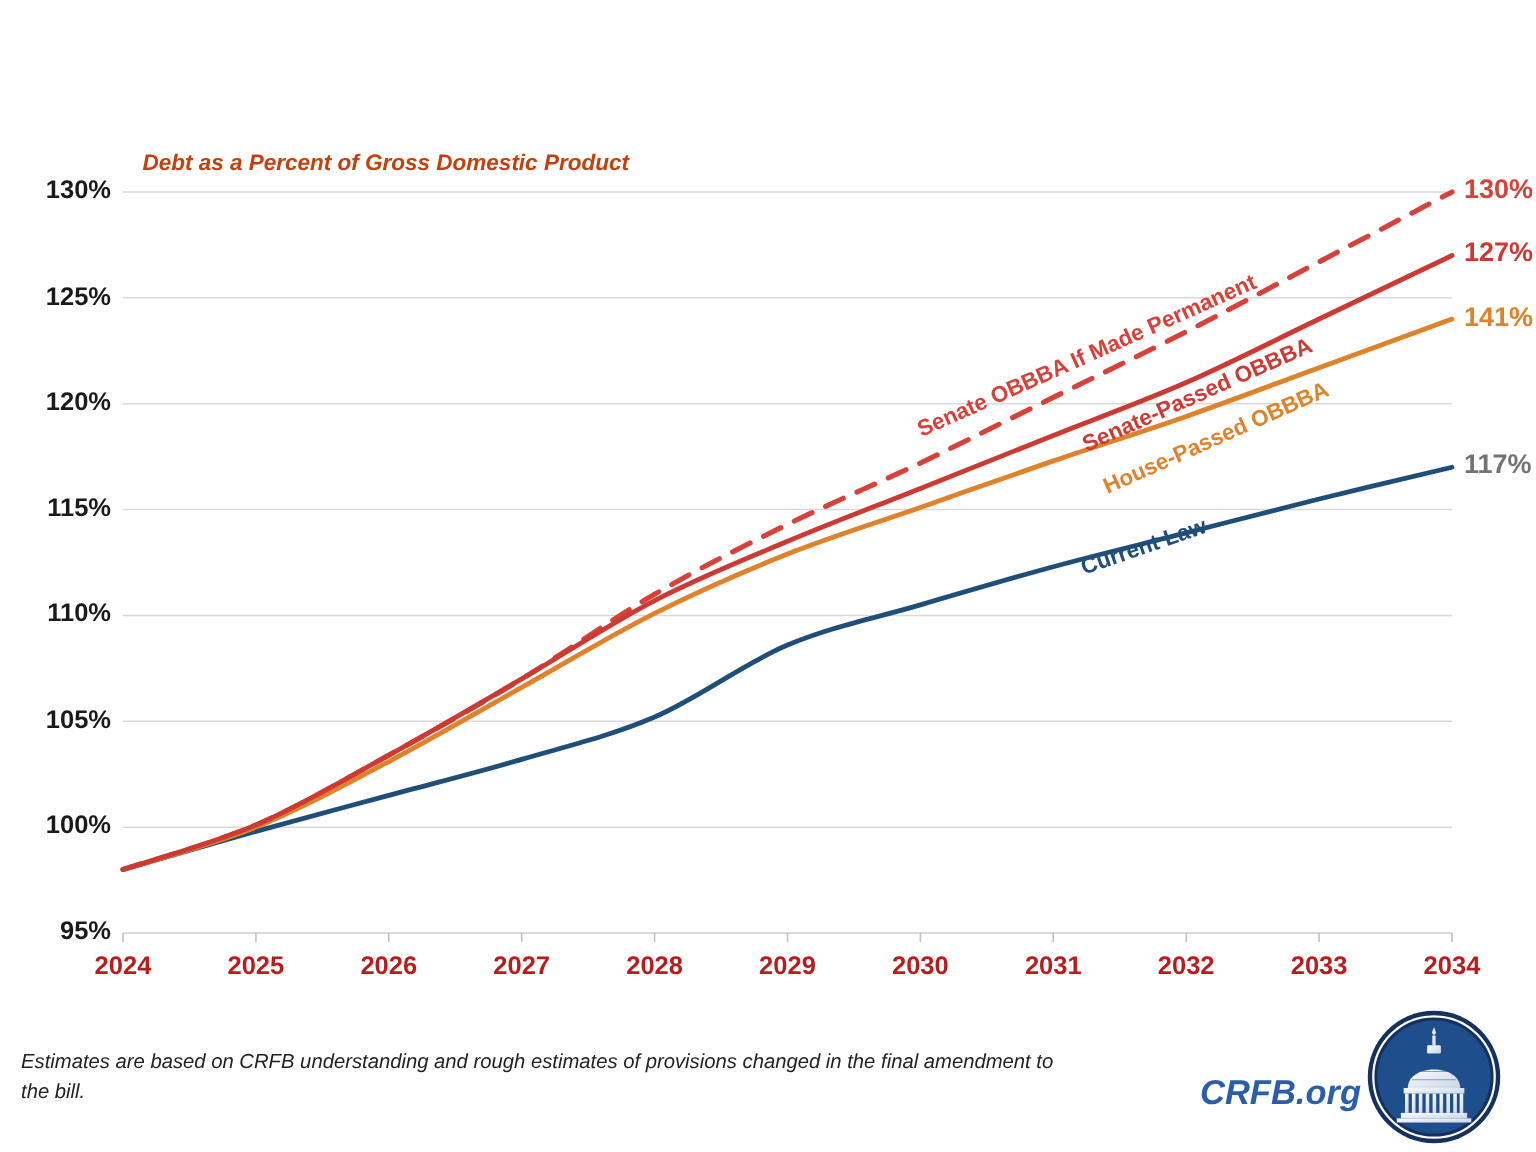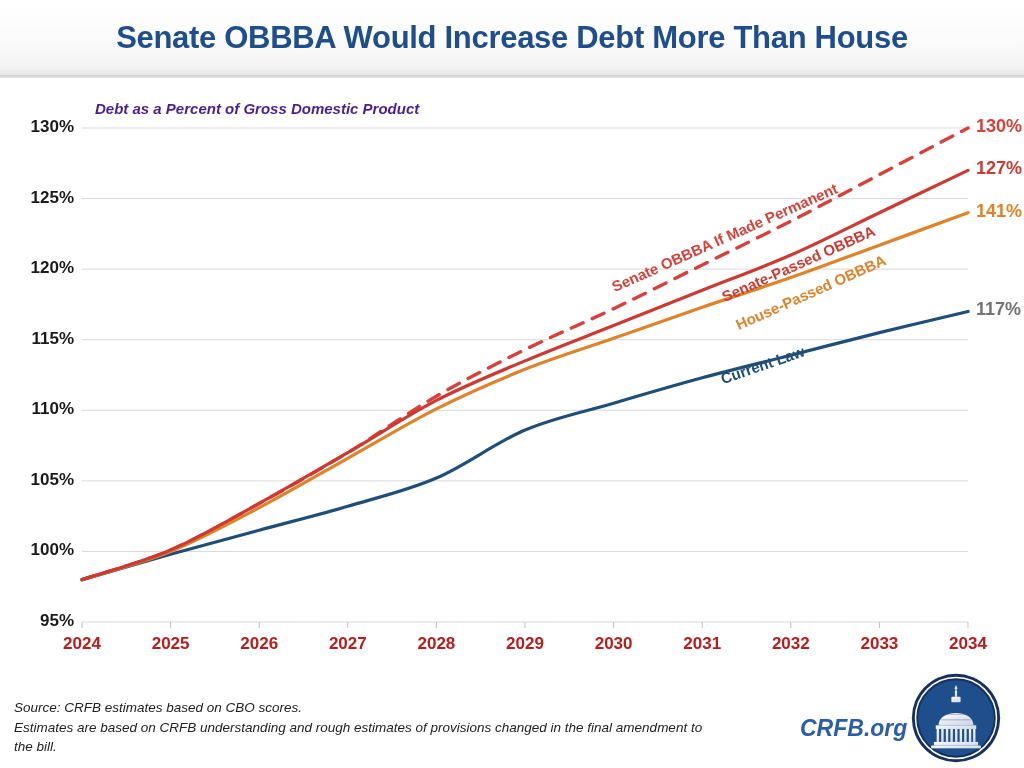--- a/index.html
+++ b/index.html
@@ -47,21 +47,21 @@
     font-family: "Liberation Sans", sans-serif;
   }
 
   
   .subtitle {
     position: absolute;
     left: 95px; top: 100px;
     font-size: 15px;
     font-style: italic;
     font-weight: bold;
-    color: #4c1d95;
+    color: #c2410c;
     font-family: "Liberation Sans", sans-serif;
   }
 
   
   .plot-wrap {
     position: absolute;
     left: 0; top: 0;
     width: 1024px;
     height: 768px;
   }
@@ -140,23 +140,20 @@
     top: 672px;
     width: 92px;
     height: 92px;
   }
 </style>
 </head>
 <body>
 
 <div id="page">
 
-  <div class="header-band">
-    <div class="chart-title">Senate OBBBA Would Increase Debt More Than House</div>
-  </div>
 
   <div class="subtitle">Debt as a Percent of Gross Domestic Product</div>
 
   <div class="plot-wrap">
     <svg class="plot-svg" width="1024" height="768" viewBox="0 0 1024 768">
       <g id="gridlines">
           <line x1="82" x2="968" y1="622" y2="622" stroke="#D9D9D9" stroke-width="1.2"></line>
           <line x1="82" x2="968" y1="551.4285714285714" y2="551.4285714285714" stroke="#D9D9D9" stroke-width="1"></line>
           <line x1="82" x2="968" y1="480.8571428571429" y2="480.8571428571429" stroke="#D9D9D9" stroke-width="1"></line>
           <line x1="82" x2="968" y1="410.28571428571433" y2="410.28571428571433" stroke="#D9D9D9" stroke-width="1"></line>
@@ -220,21 +217,20 @@
     </div>
 
   <div id="serieslabels">
       <div class="series-label" style="left: 616px; top: 278px; color: rgb(216, 65, 58); transform: rotate(-24deg);">Senate OBBBA If Made Permanent</div>
       <div class="series-label" style="left: 726px; top: 288px; color: rgb(204, 58, 51); transform: rotate(-24deg);">Senate-Passed OBBBA</div>
       <div class="series-label" style="left: 740px; top: 316px; color: rgb(224, 130, 42); transform: rotate(-24deg);">House-Passed OBBBA</div>
       <div class="series-label" style="left: 724px; top: 370px; color: rgb(31, 78, 121); transform: rotate(-19deg);">Current Law</div>
     </div>
 
   <div class="footnote">
-    <div>Source: CRFB estimates based on CBO scores.</div>
     <div class="wrap">Estimates are based on CRFB understanding and rough estimates of provisions changed in the final amendment to the bill.</div>
   </div>
 
   <div class="crfb-text">CRFB.org</div>
 
   <svg class="crfb-logo" viewBox="0 0 100 100">
     <circle cx="50" cy="50" r="48" fill="#16315E"></circle>
     <circle cx="50" cy="50" r="44" fill="none" stroke="#ffffff" stroke-width="1.6"></circle>
     <circle cx="50" cy="50" r="41" fill="#1F4E8C"></circle>
     <defs>

